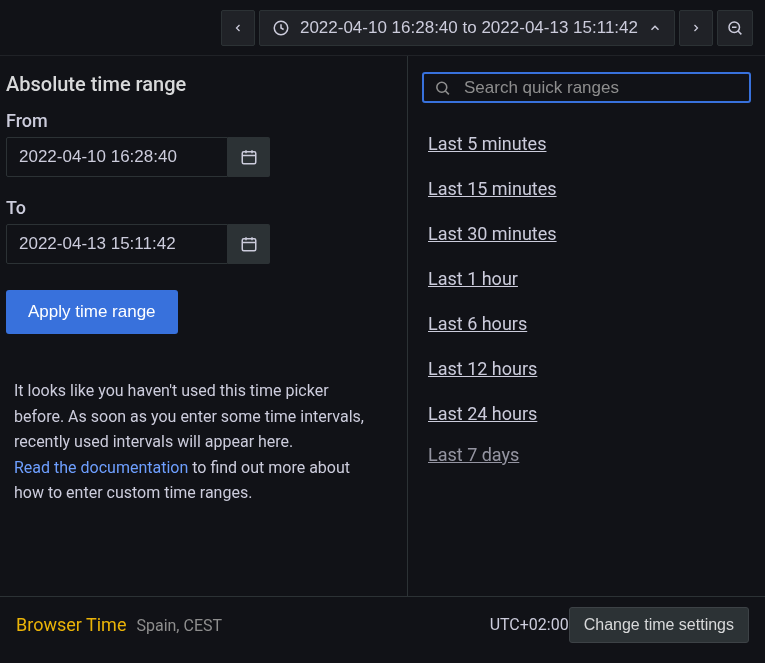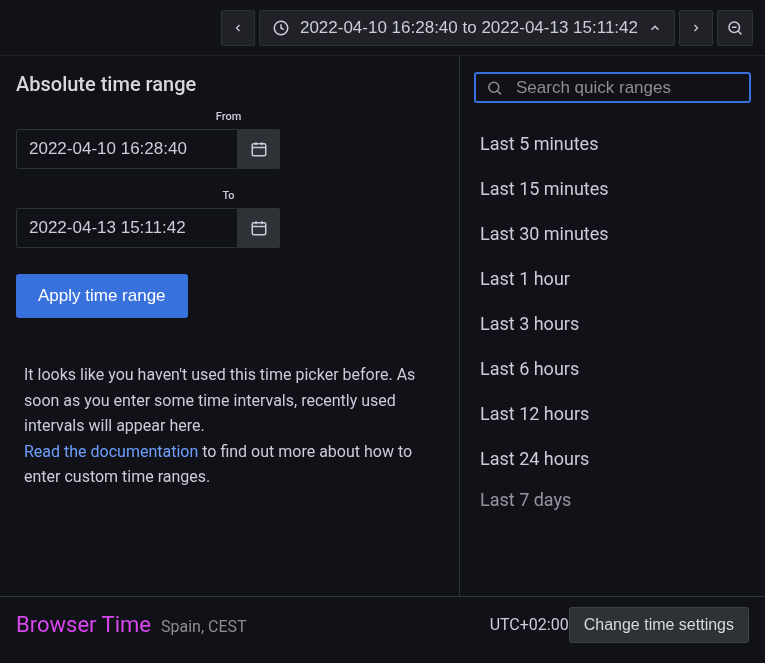--- a/index.html
+++ b/index.html
@@ -50,38 +50,38 @@
   }
   .tb-time-text { font-size: 17px; font-weight: 500; text-align: right; }
   .tb-icon { display: inline-flex; }
 
   .panel {
     display: flex;
     height: 540px;
     background: #111217;
   }
   .left {
-    width: 460px;
-    padding: 16px 18px 0 16px;
+    width: 408px;
+    padding: 16px 18px 0 6px;
     border-right: 1px solid #2c3235;
   }
   .right {
     flex: 1;
     padding: 16px 14px 0 14px;
     display: flex;
     flex-direction: column;
   }
 
   .sec-title {
     font-size: 20px;
     font-weight: 500;
     color: #d8d9da;
     margin-bottom: 14px;
   }
-  .field-lbl { font-size: 11px; font-weight: 500; margin-bottom: 6px; display: block; text-align: center; }
+  .field-lbl { font-size: 18px; font-weight: 500; margin-bottom: 6px; display: block; }
   .field-row { display: flex; margin-bottom: 20px; }
   .txt-input {
     background: #111217;
     border: 1px solid #2c3235;
     color: #ccccdc;
     height: 40px;
     padding: 0 12px;
     flex: 1;
     max-width: 222px;
     font-size: 17px;
@@ -137,40 +137,40 @@
     font-size: 17px;
   }
   .search-input::placeholder { color: #8e8e8e; }
   .search-ico {
     position: absolute;
     left: 12px; top: 50%;
     transform: translateY(-50%);
     color: #8e8e8e;
   }
 
-  .qr-list { list-style: none; overflow: hidden; }
+  .qr-list { list-style: none; overflow: hidden; text-decoration: underline; }
   .qr-item {
     padding: 12px 6px;
     font-size: 18px;
     color: #ccccdc;
     cursor: pointer;
   }
   .qr-partial { opacity: .7; padding-top: 8px; }
 
   .footer {
     height: 56px;
     display: flex;
     align-items: center;
     justify-content: space-between;
     padding: 0 16px;
     border-top: 1px solid #2c3235;
     background: #111217;
   }
   .tz-left { display: flex; align-items: baseline; gap: 10px; }
-  .tz-title { font-size: 22px; color: #d946ef; }
+  .tz-title { font-size: 18px; color: #eab308; }
   .tz-sub { font-size: 16px; color: #8e8e8e; }
   .tz-right { display: flex; align-items: center; gap: 0; }
   .tz-offset { font-size: 16px; color: #ccccdc; }
   .tz-btn {
     background: #2c3235;
     border: 1px solid #3d4246;
     color: #d8d9da;
     height: 36px;
     padding: 0 14px;
     font-size: 16px;
@@ -273,21 +273,20 @@
             <line x1="21" y1="21" x2="16.2" y2="16.2"></line>
           </svg>
       </span>
       <input class="search-input" placeholder="Search quick ranges" style="">
     </div>
     <ul class="qr-list">
       <li class="qr-item">Last 5 minutes</li>
       <li class="qr-item">Last 15 minutes</li>
       <li class="qr-item">Last 30 minutes</li>
       <li class="qr-item">Last 1 hour</li>
-      <li class="qr-item">Last 3 hours</li>
       <li class="qr-item">Last 6 hours</li>
       <li class="qr-item">Last 12 hours</li>
       <li class="qr-item">Last 24 hours</li>
       <li class="qr-item qr-partial">Last 7 days</li>
     </ul>
   </div>
 </div>
 
 <div class="footer">
   <div class="tz-left">

